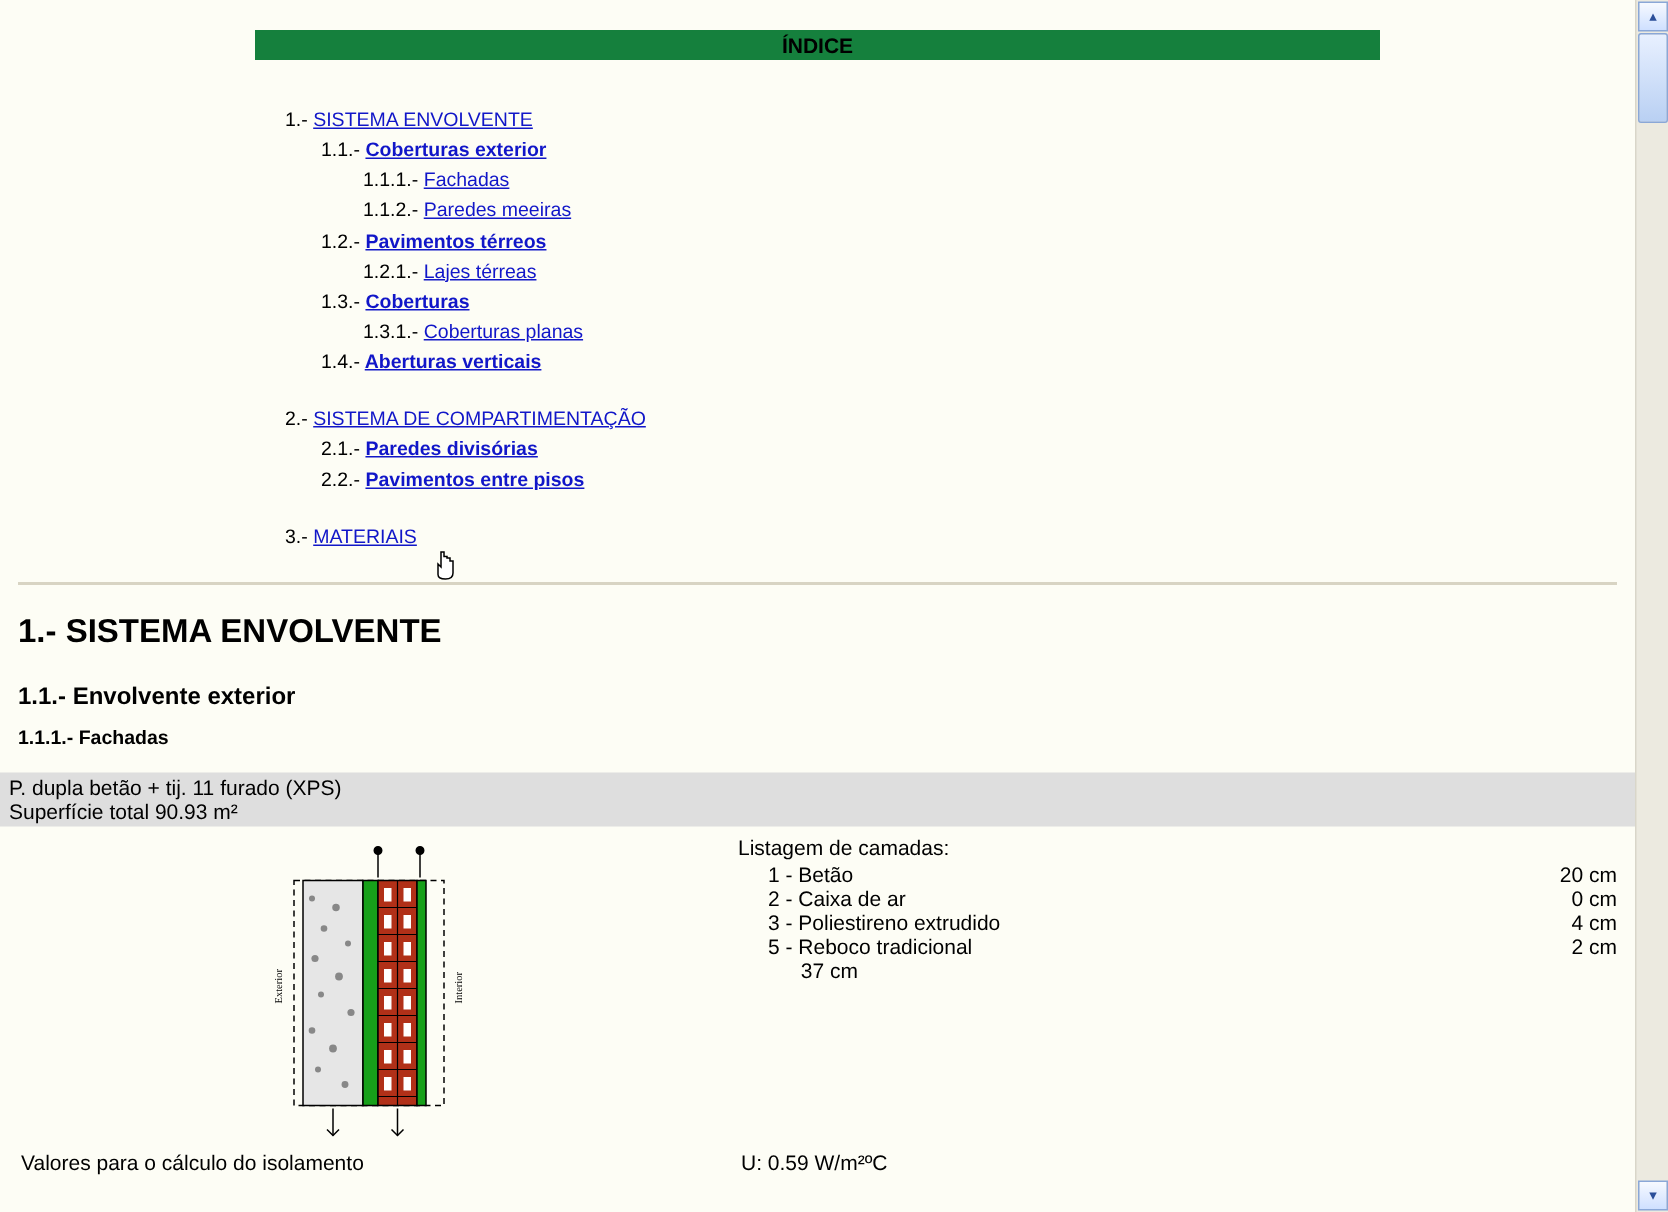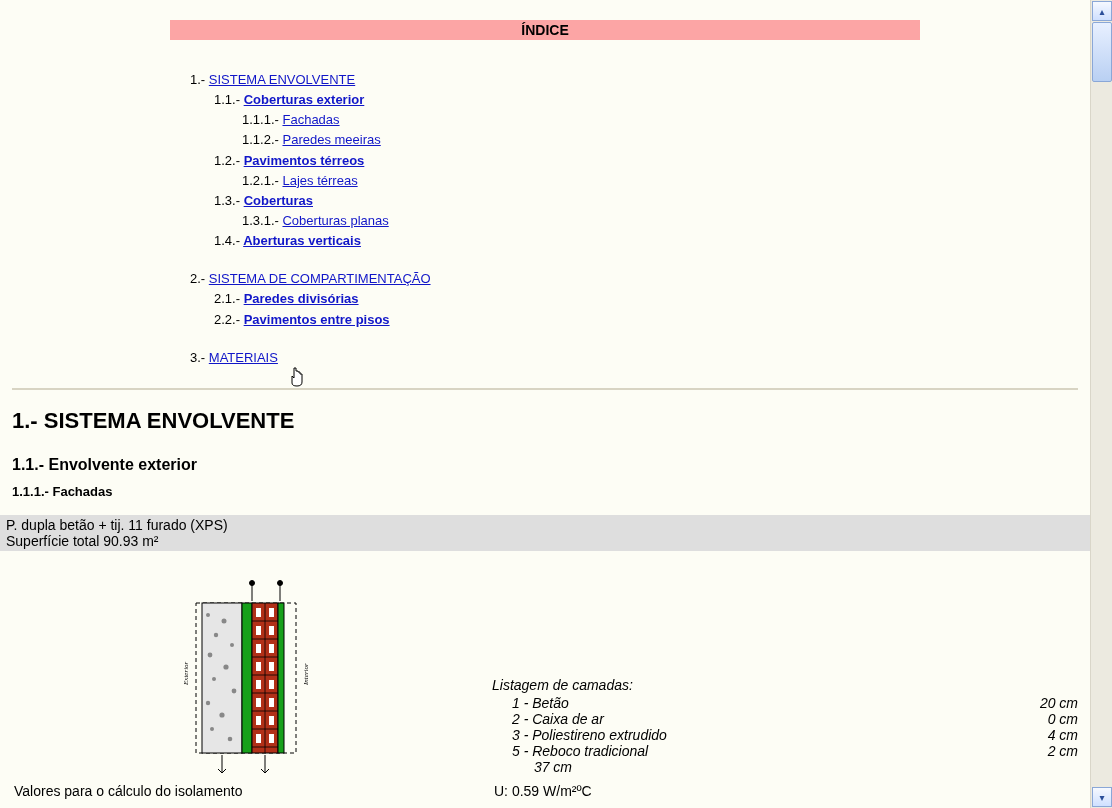--- a/index.html
+++ b/index.html
@@ -43,21 +43,21 @@
   }
   .sb-btn.down { position:absolute; bottom:0; }
   .sb-thumb {
     position:absolute; top:22px; left:1px; width:20px; height:60px;
     background: linear-gradient(#e8f0ff, #b9d0f3);
     border:1px solid #8aa7d7; box-sizing: border-box;
     border-radius:2px;
   }
   .content { padding: 0 0 20px 0; }
   .index-banner {
-    background: #fca5a5;
+    background: #15803d;
     color: #000;
     text-align: center;
     font-weight: bold;
     font-size: 14px;
     width: 750px;
     margin: 20px auto 0 auto;
     padding: 2px 0;
   }
   .toc {
     margin: 30px 0 20px 190px;
@@ -93,23 +93,22 @@
     font-size: 14px;
     padding: 2px 6px;
     margin: 0 0 0 0;
     display:flex; justify-content:space-between;flex-direction:column;
   }
   .band .left { }
   .band .right { }
 
   .detail-area {
     display:flex;
-    align-items:flex-end;
-    padding: 22px 12px 0 12px;
-    font-style: italic;
+    align-items:flex-start;
+    padding: 6px 12px 0 12px;
   }
   .diagram-wrap {
     width: 480px;
     display:flex;
     justify-content:center;
     padding-top:2px;
   }
   svg.wall { display:block; }
   .layers {
     flex: 1;

